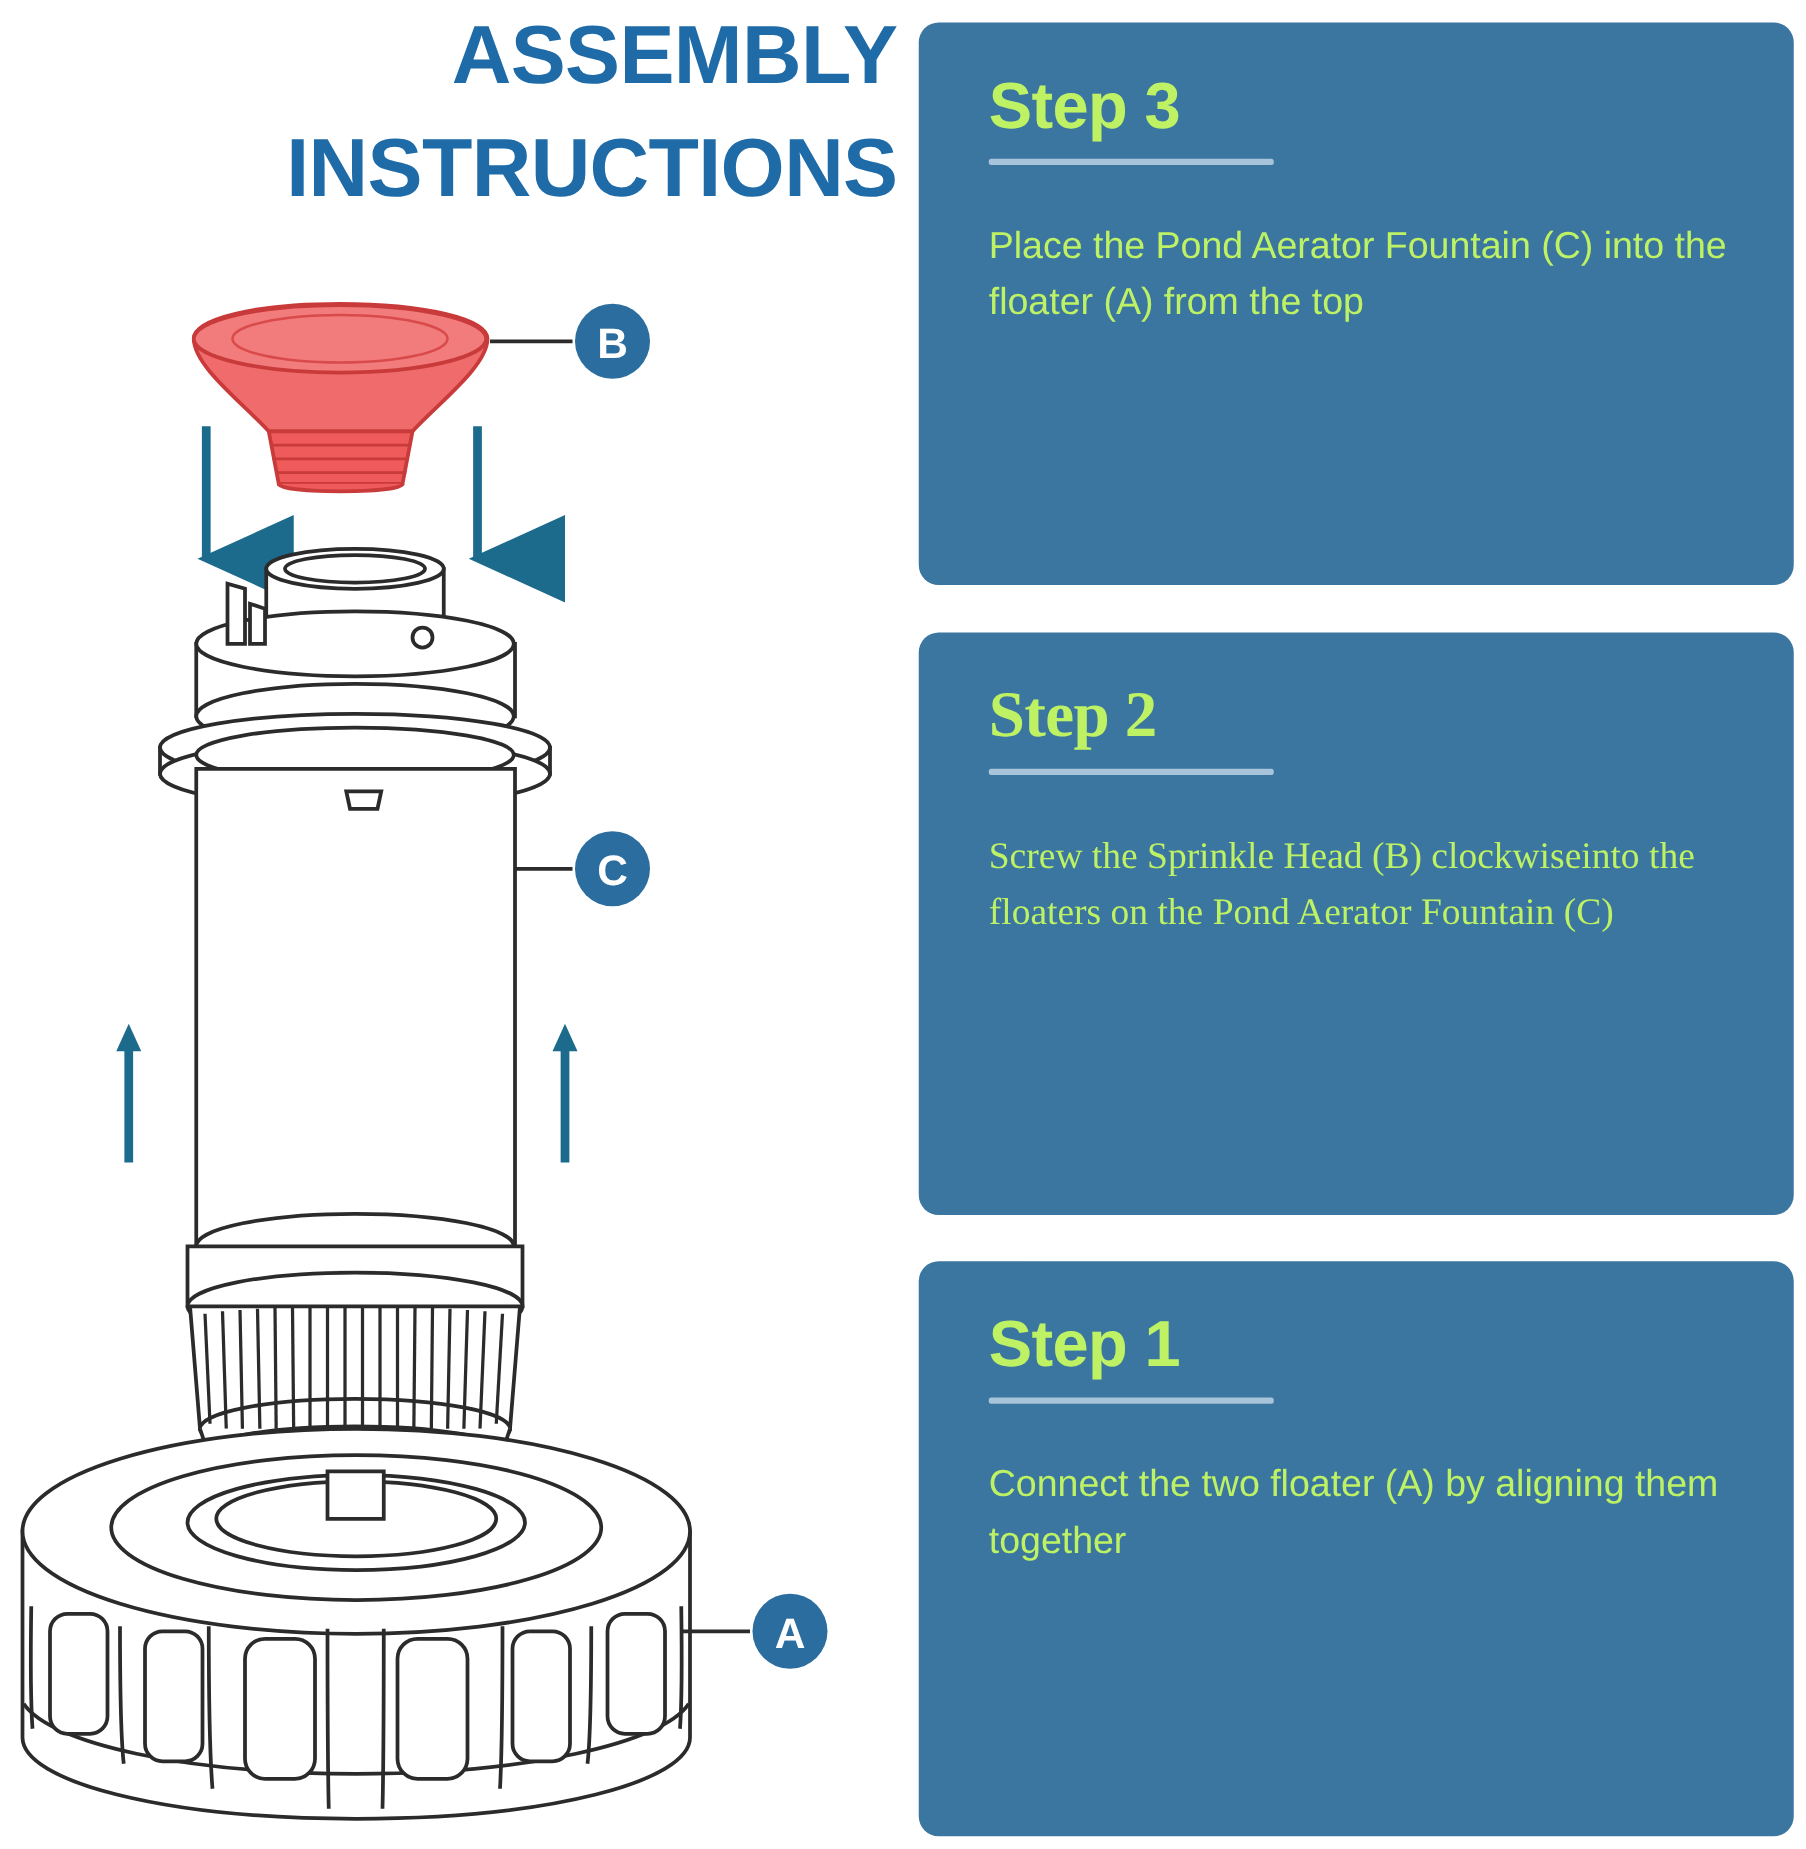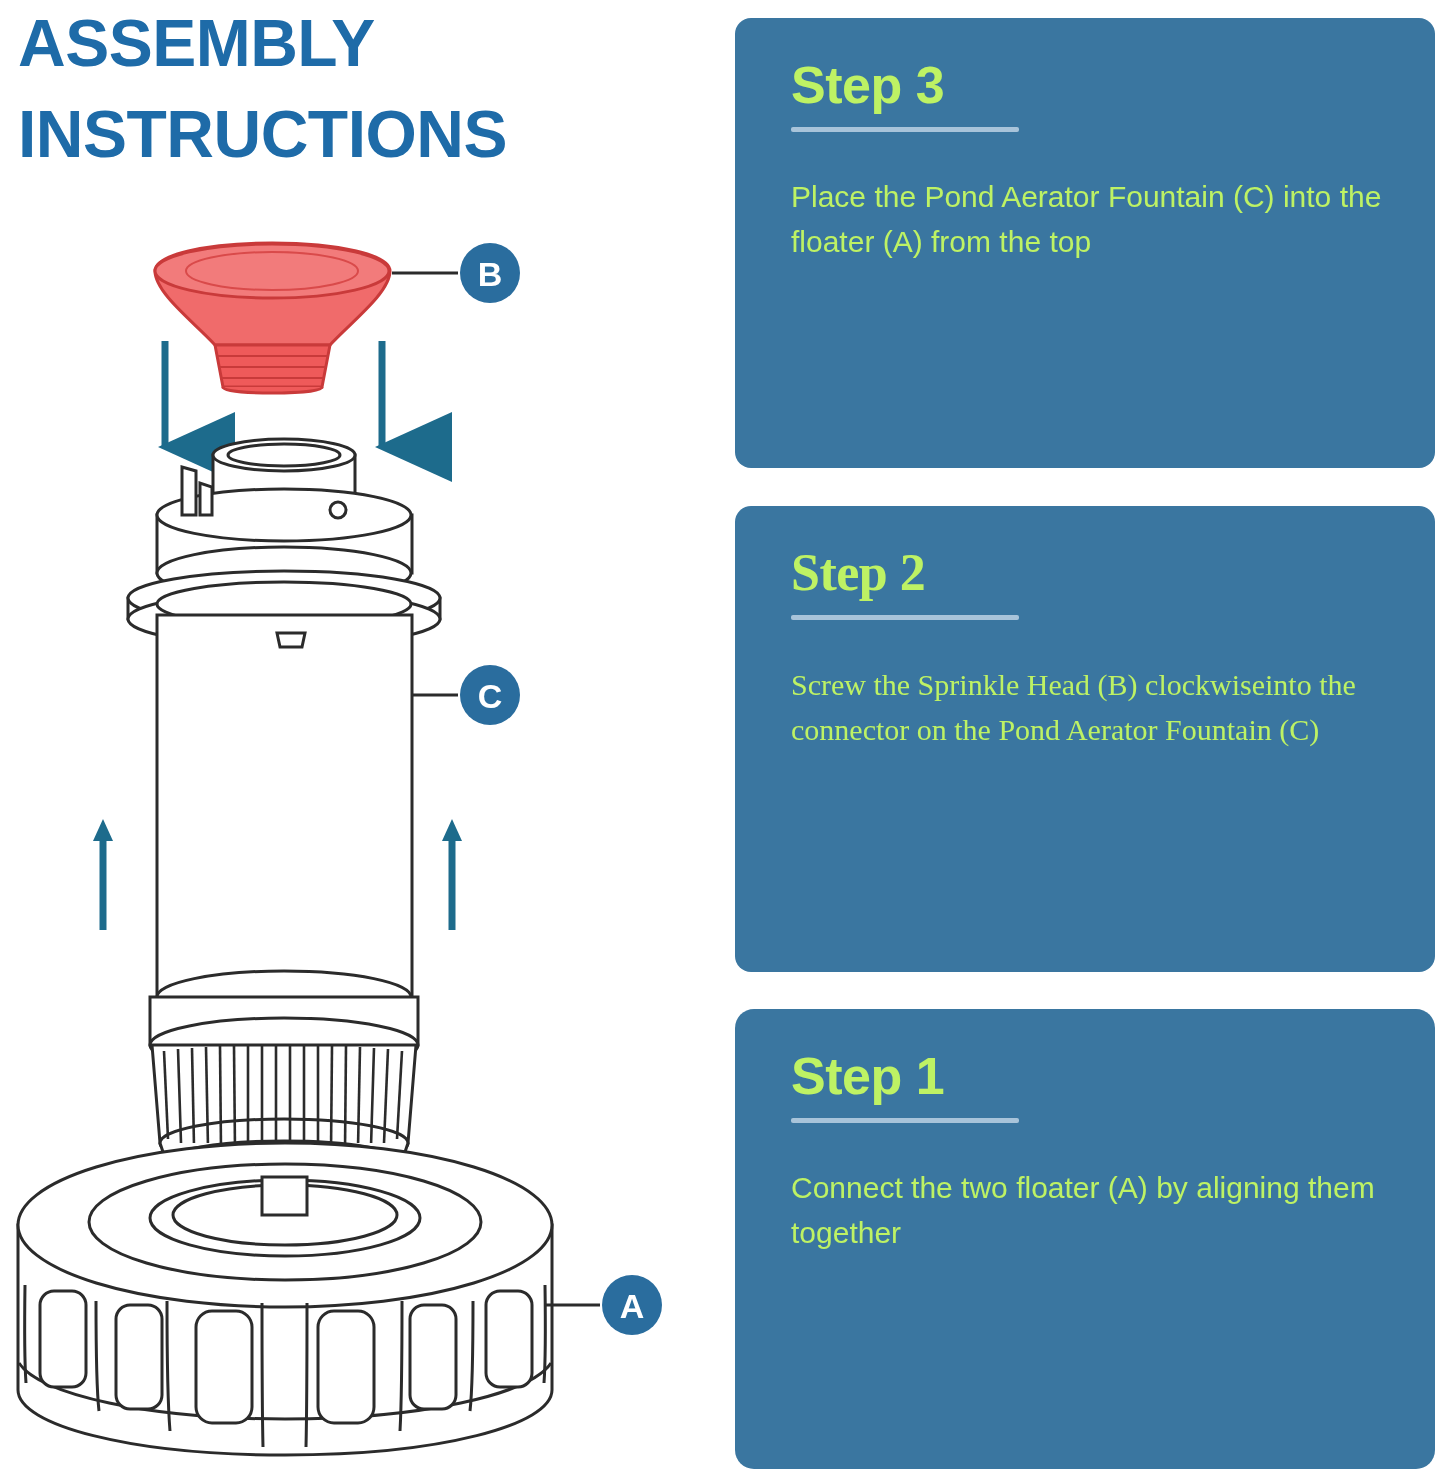--- a/index.html
+++ b/index.html
@@ -21,20 +21,21 @@
     width: 1445px;
     height: 1479px;
   }
 
   .left-panel {
     position: absolute;
     left: 0;
     top: 0;
     width: 730px;
     height: 1479px;
+    text-align: right;
   }
 
   .right-panel {
     position: absolute;
     left: 730px;
     top: 0;
     width: 715px;
     height: 1479px;
   }
 
@@ -58,21 +59,21 @@
     left: 5px;
     width: 700px;
     background: #3a76a0;
     border-radius: 16px;
     box-sizing: border-box;
     padding: 40px 52px 44px 56px;
     color: #bef264;
   }
   #step-3 { top: 18px;   height: 450px; }
   #step-2 { top: 506px;  height: 466px; font-family: Liberation Serif, serif; }
-  #step-1 { top: 1009px; height: 460px; border-radius: 19px; }
+  #step-1 { top: 1009px; height: 460px; }
 
   .step-heading {
     font-size: 52px;
     font-weight: bold;
     line-height: 1.05;
     margin: 0 0 14px 0;
     letter-spacing: -0.5px;
   }
   .step-rule {
     width: 228px;
@@ -272,21 +273,21 @@
 
     <div class="step-card" id="step-3">
       <div class="step-heading">Step 3</div>
       <div class="step-rule"></div>
       <div class="step-body">Place the Pond Aerator Fountain (C) into the floater (A) from the top</div>
     </div>
 
     <div class="step-card" id="step-2">
       <div class="step-heading">Step 2</div>
       <div class="step-rule"></div>
-      <div class="step-body">Screw the Sprinkle Head (B) clockwiseinto the connector on the Pond Aerator Fountain (C)</div>
+      <div class="step-body">Screw the Sprinkle Head (B) clockwiseinto the floaters on the Pond Aerator Fountain (C)</div>
     </div>
 
     <div class="step-card" id="step-1">
       <div class="step-heading">Step 1</div>
       <div class="step-rule"></div>
       <div class="step-body">Connect the two floater (A) by aligning them together</div>
     </div>
 
   </div>
 </div>

